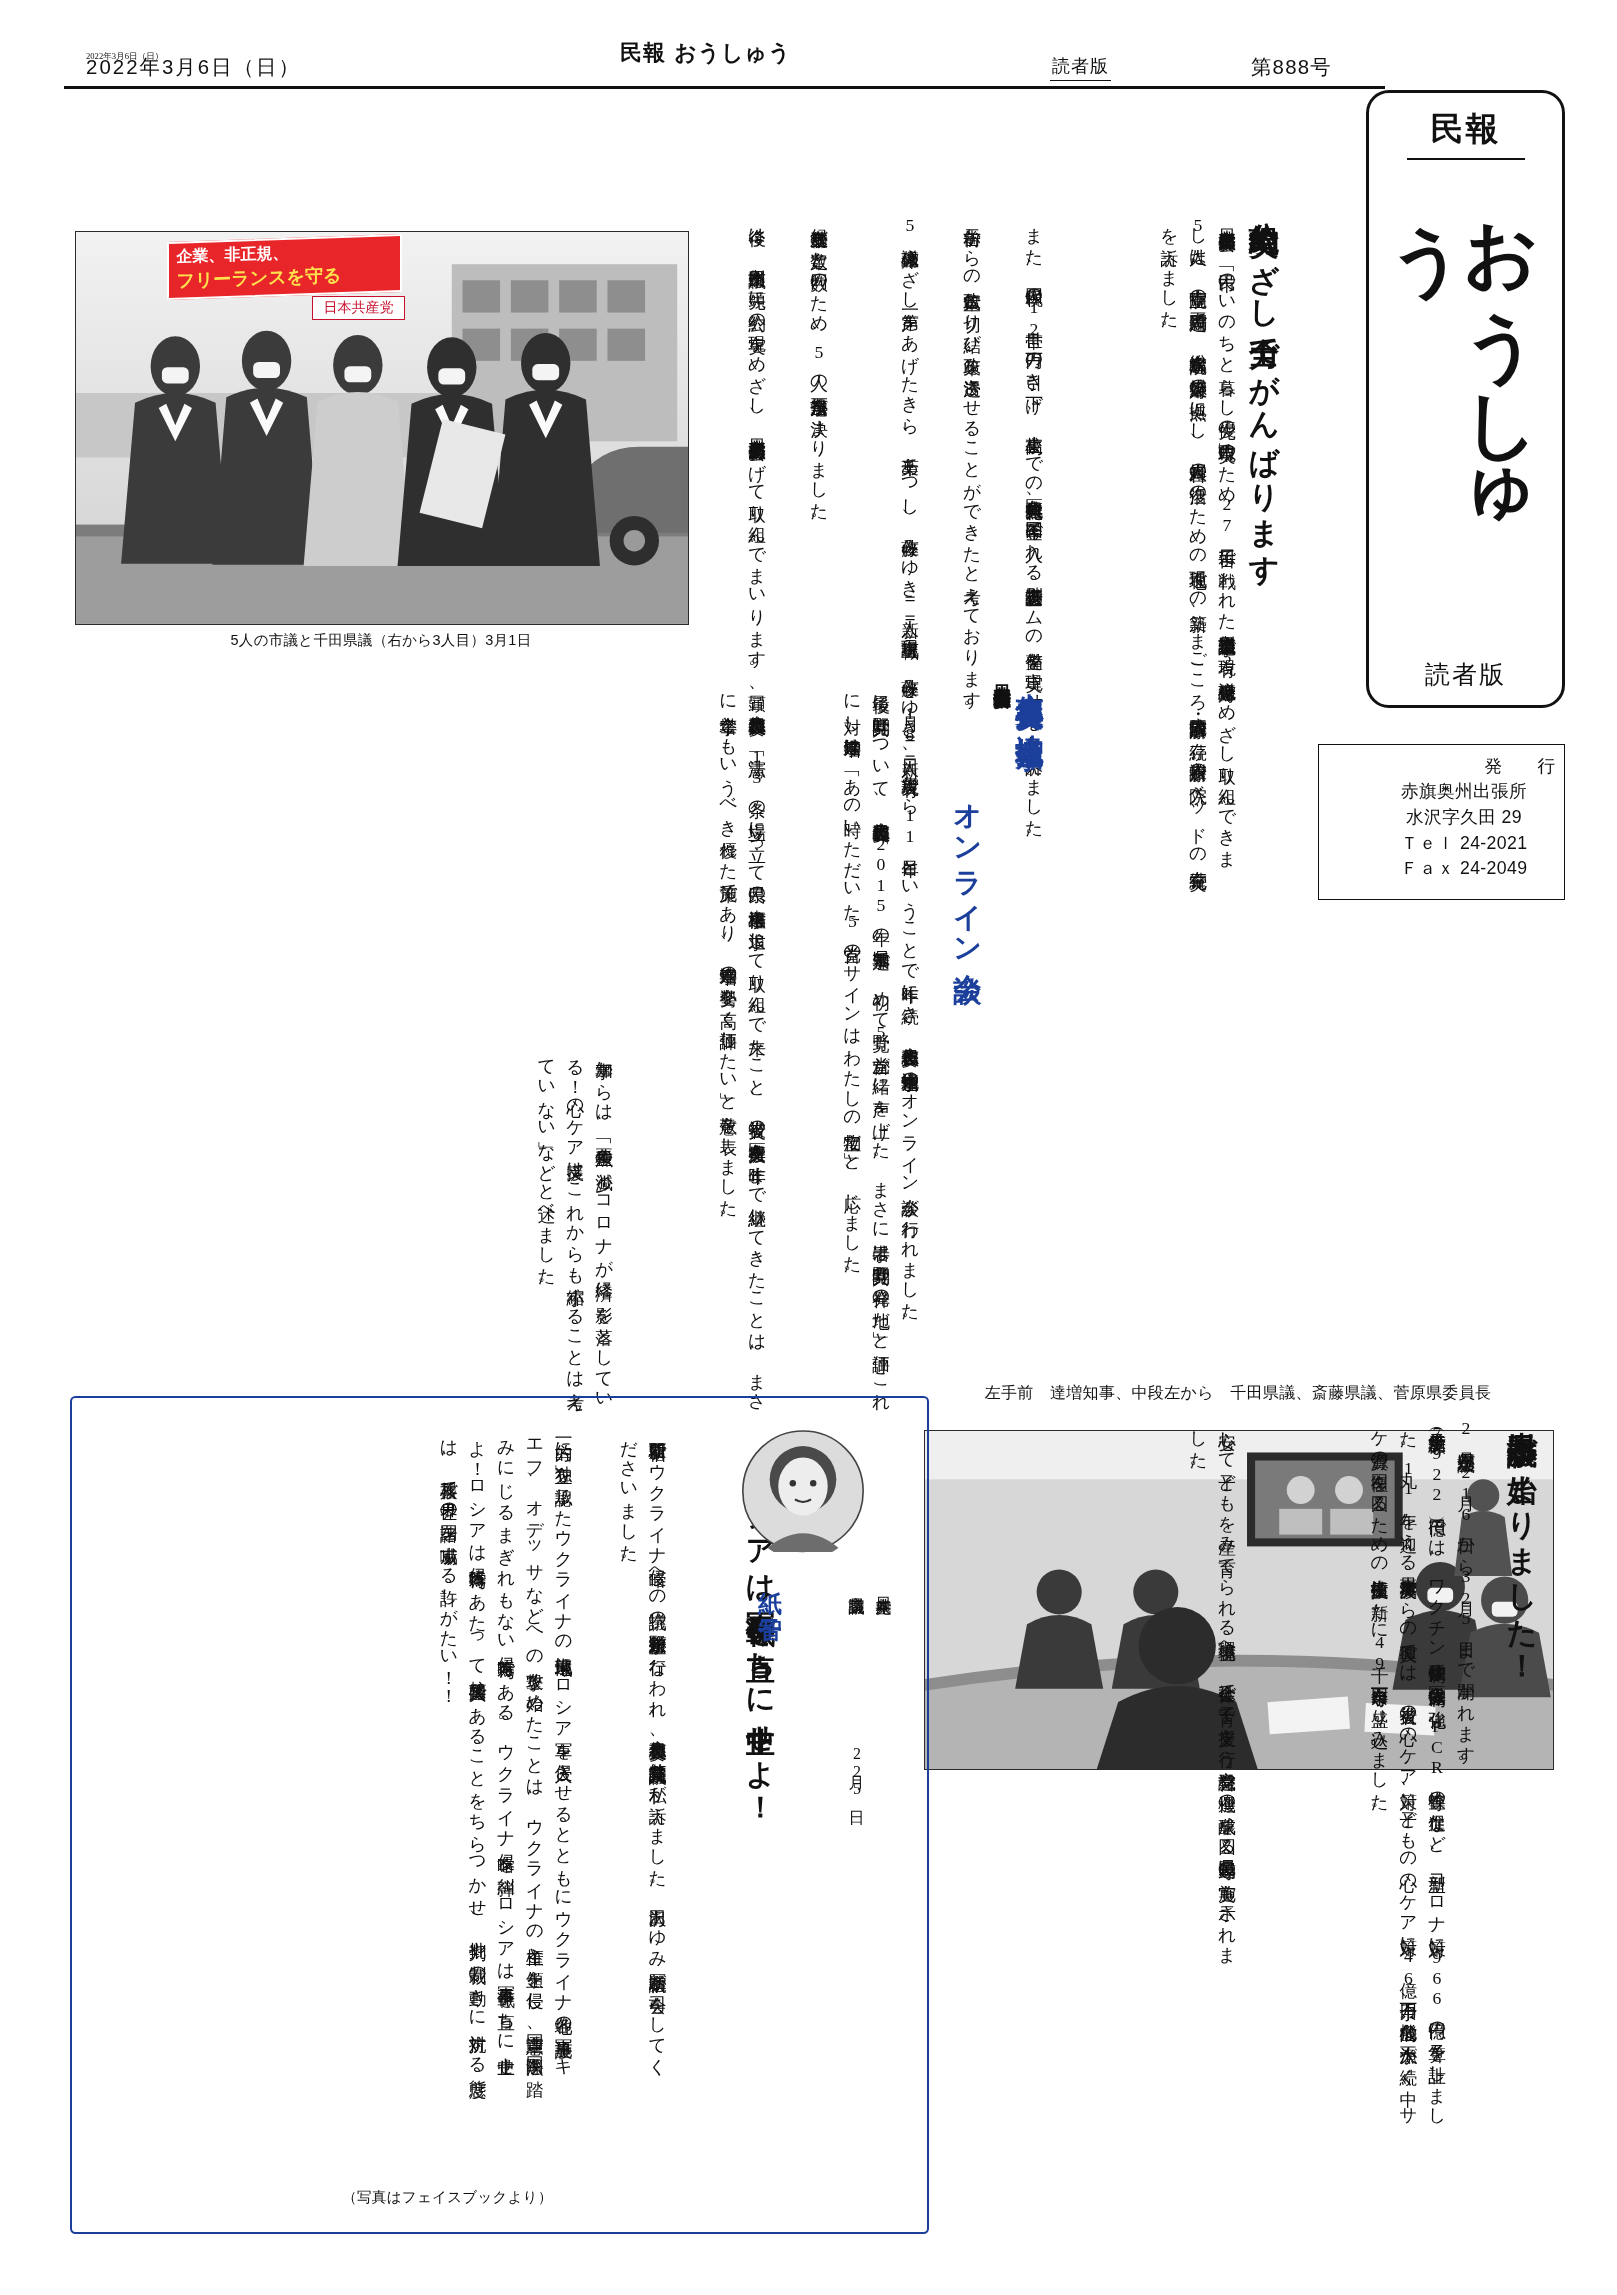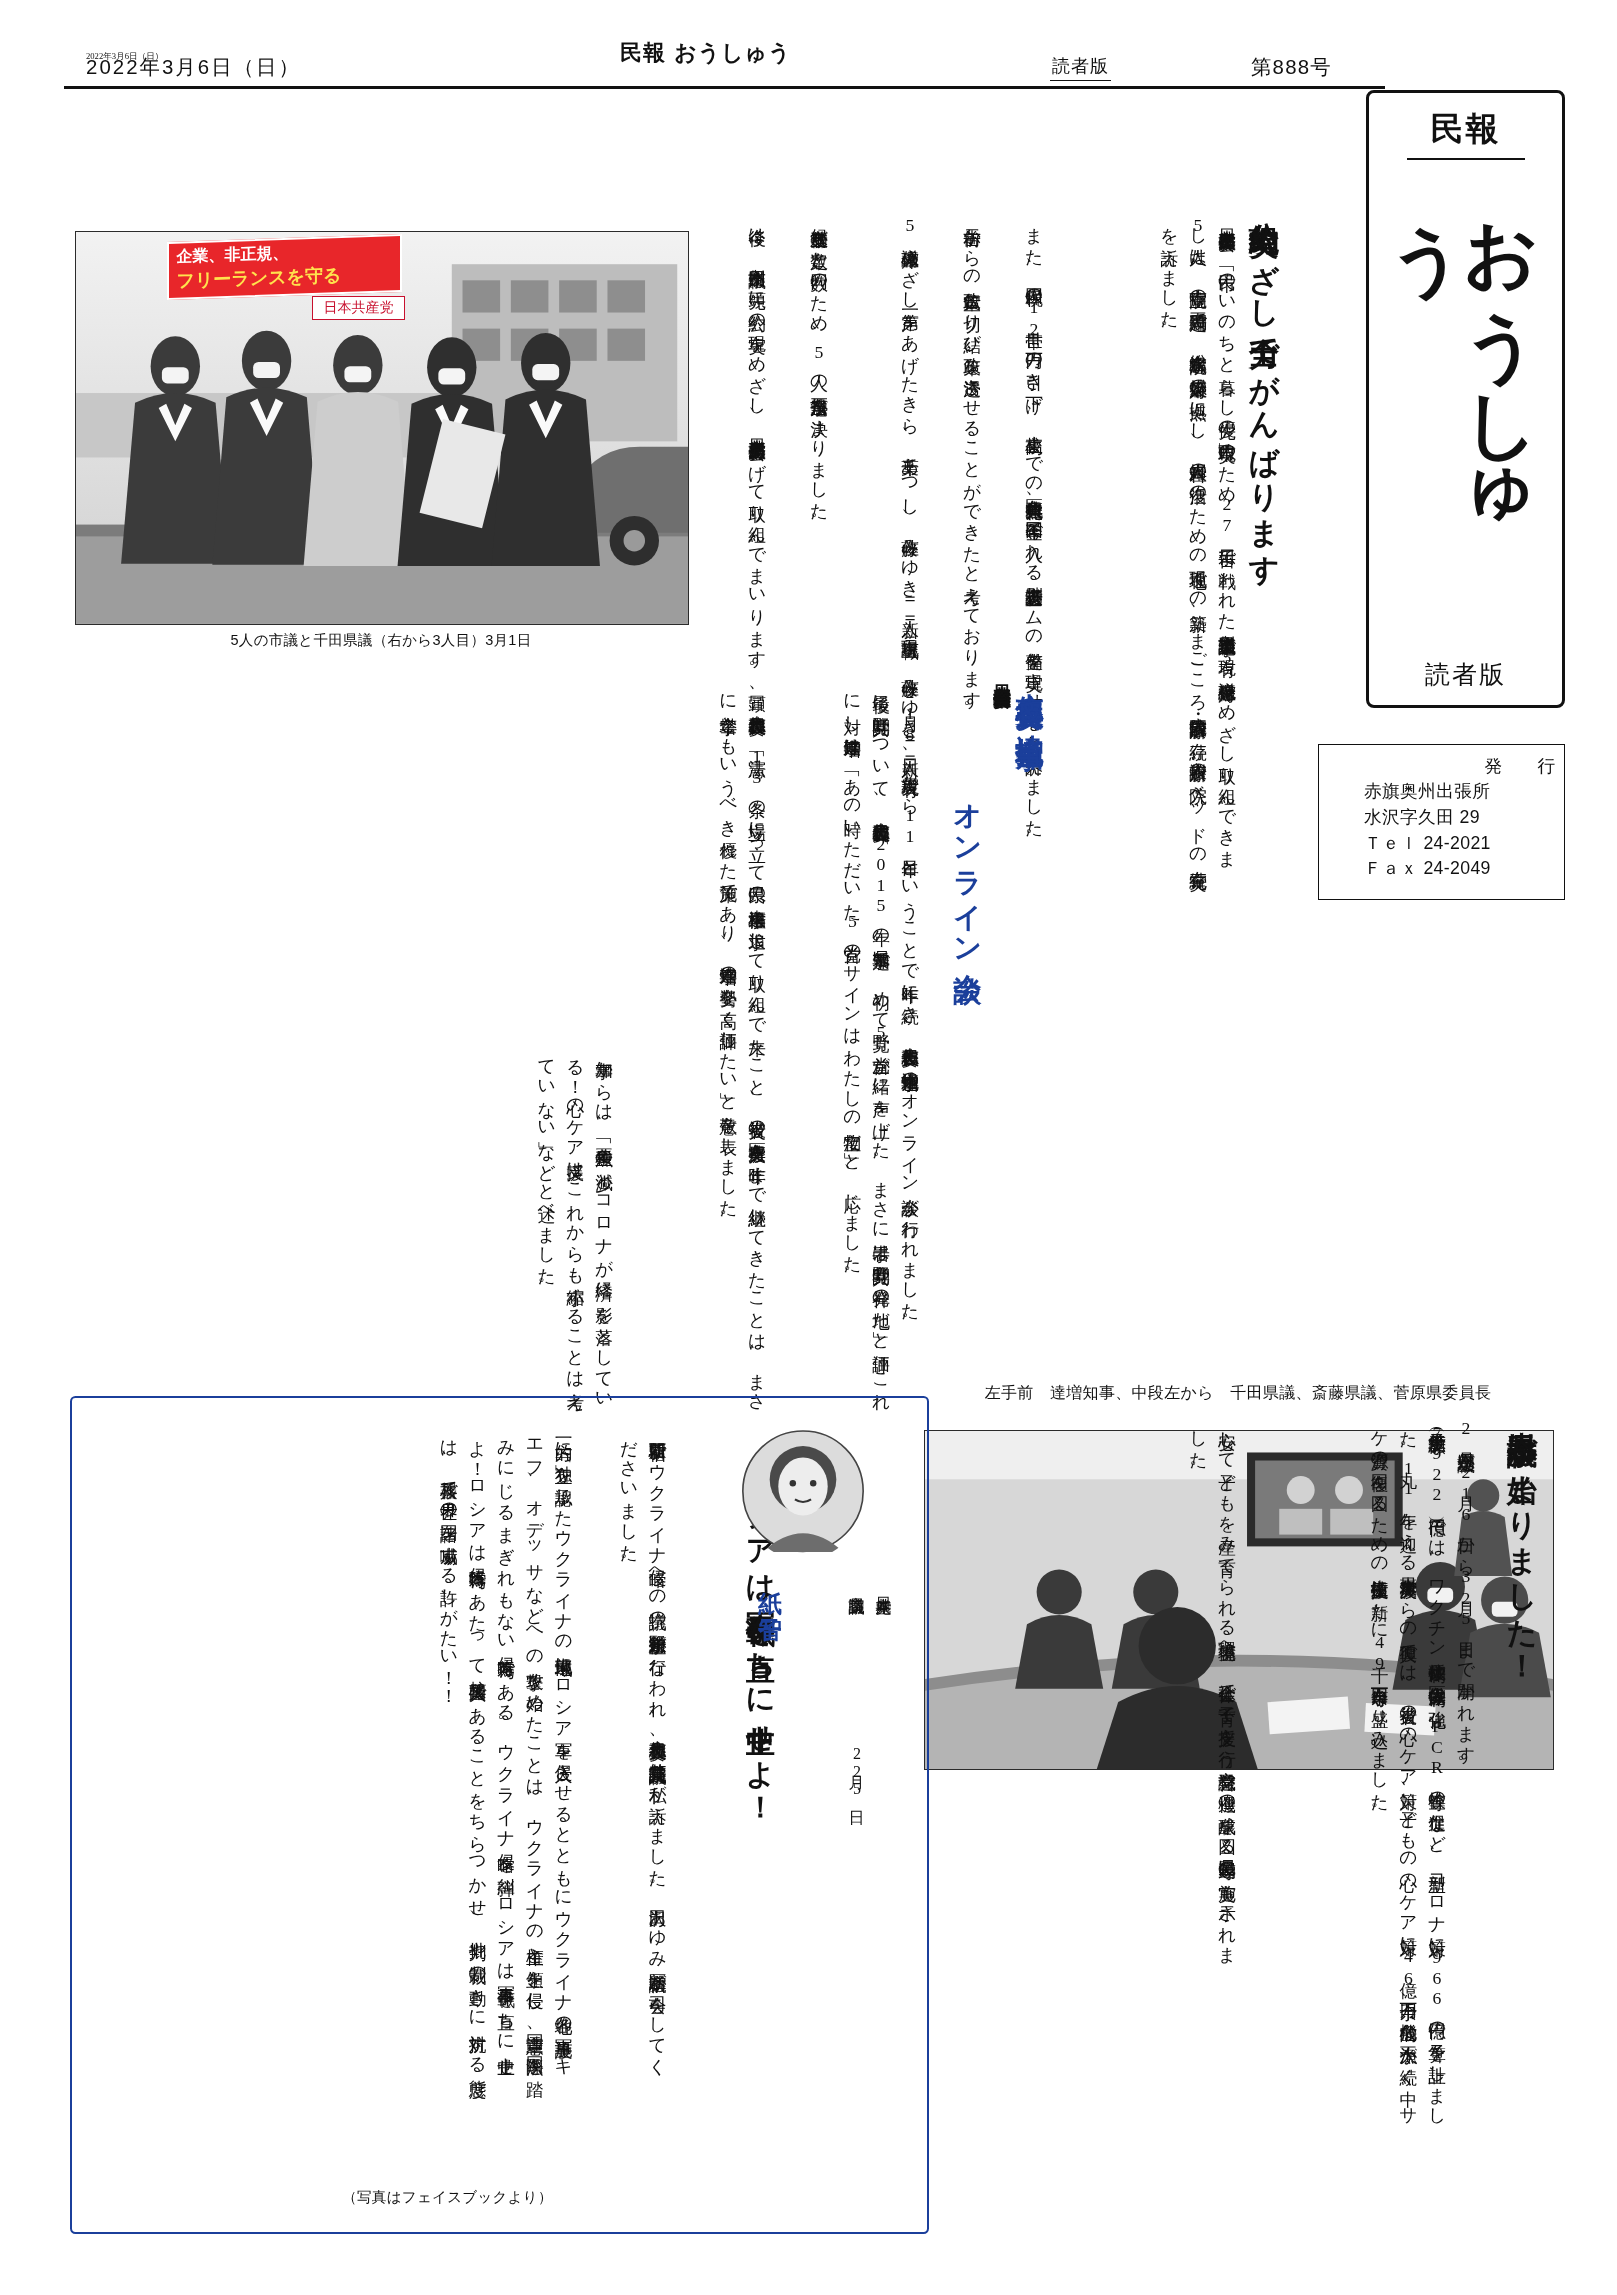--- a/index.html
+++ b/index.html
@@ -88,21 +88,21 @@
   }
 
   
   .logobox {
     position: absolute;
     right: 52px;
     top: 90px;
     width: 193px;
     height: 612px;
     border: 3.2px solid #111;
-    border-radius: 8px;
+    border-radius: 23px;
     background: #fff;
   }
   .logobox .lb-top {
     margin: 14px auto 3.2px auto;
     width: 118px;
     text-align: center;
     font-family: "DejaVu Serif", serif;
     font-weight: bold;
     font-size: 33px;
     letter-spacing: 0.06em;
@@ -140,21 +140,21 @@
     width: 247px;
     height: 156px;
     border: 1.6px solid #111;
     font-family: "Liberation Sans", sans-serif;
     font-size: 17.7px;
     line-height: 1.45;
     letter-spacing: 0.02em;
     padding: 8.6px 0 0 0;
     box-sizing: border-box;
   }
-  .pubbox div { padding-left: 45px; }
+  .pubbox div { padding-left: 45px; text-align: center; }
   .pubbox .p0 { text-align: right; padding-left: 0; letter-spacing: 0.5em; }
 
   
   .col {
     position: absolute;
     writing-mode: vertical-rl;
     text-orientation: upright;
     font-family: "Liberation Serif", "DejaVu Serif", serif;
     font-size: 17.7px;
     line-height: 1.62;

